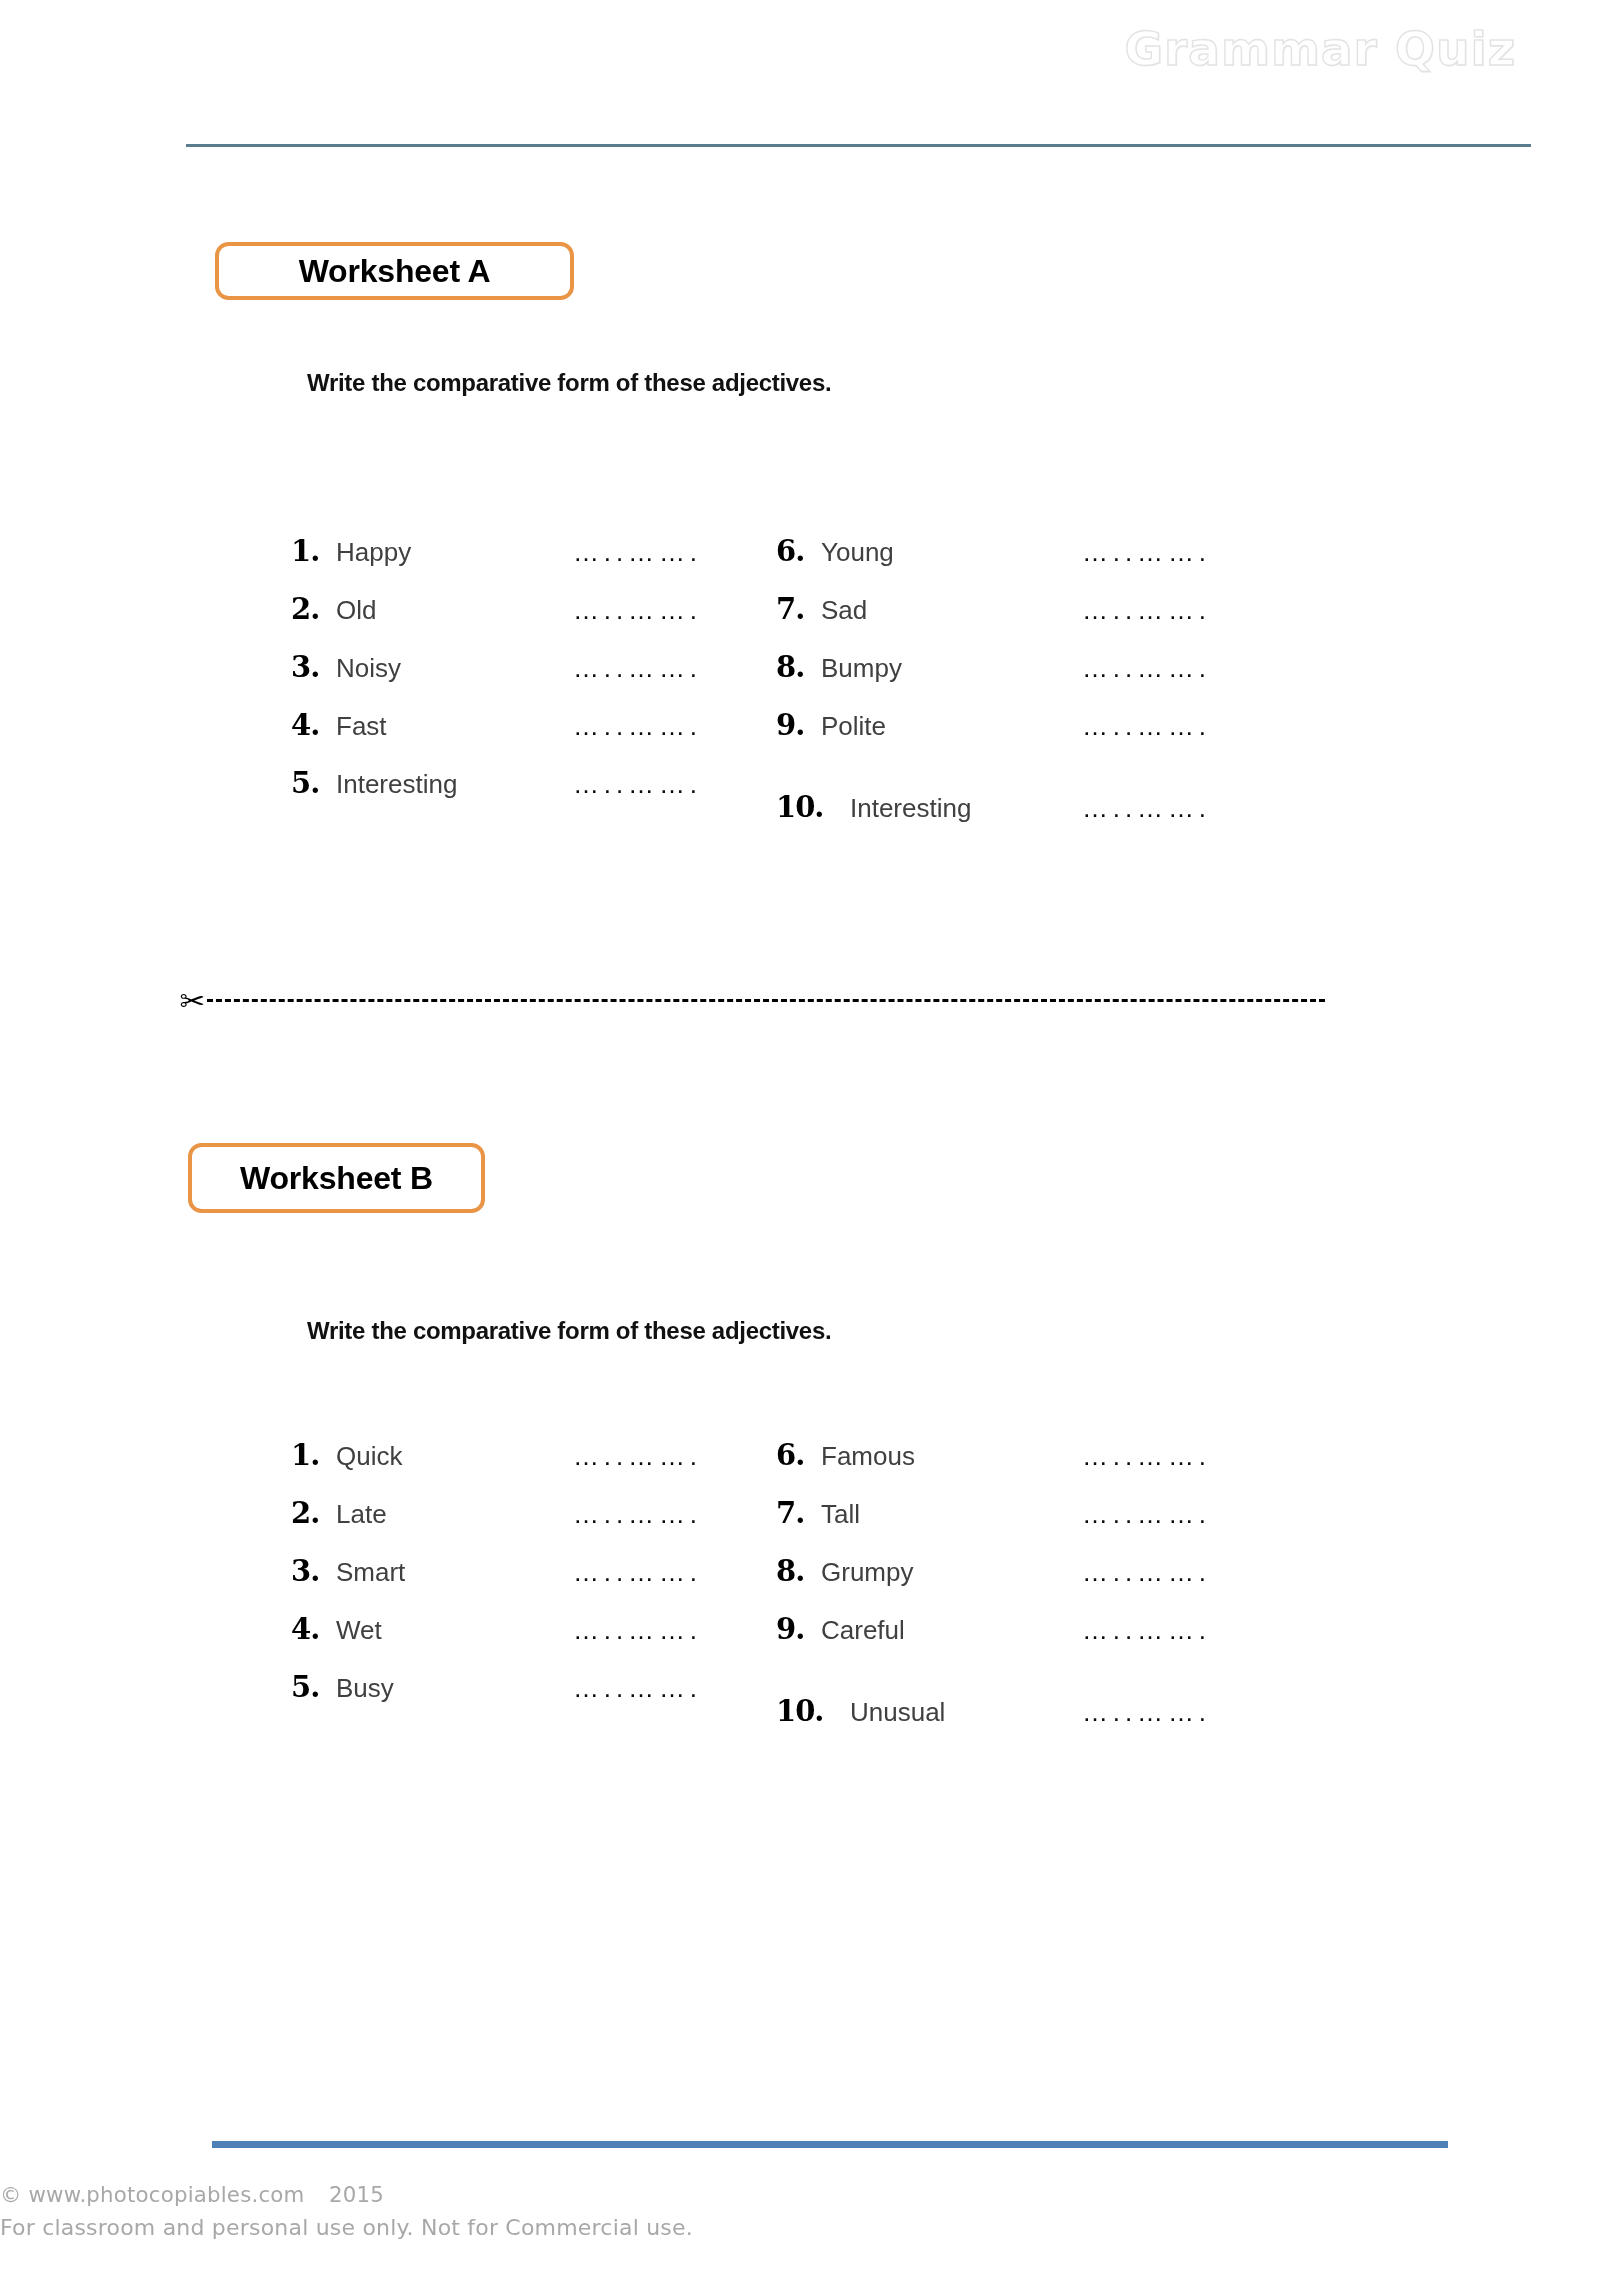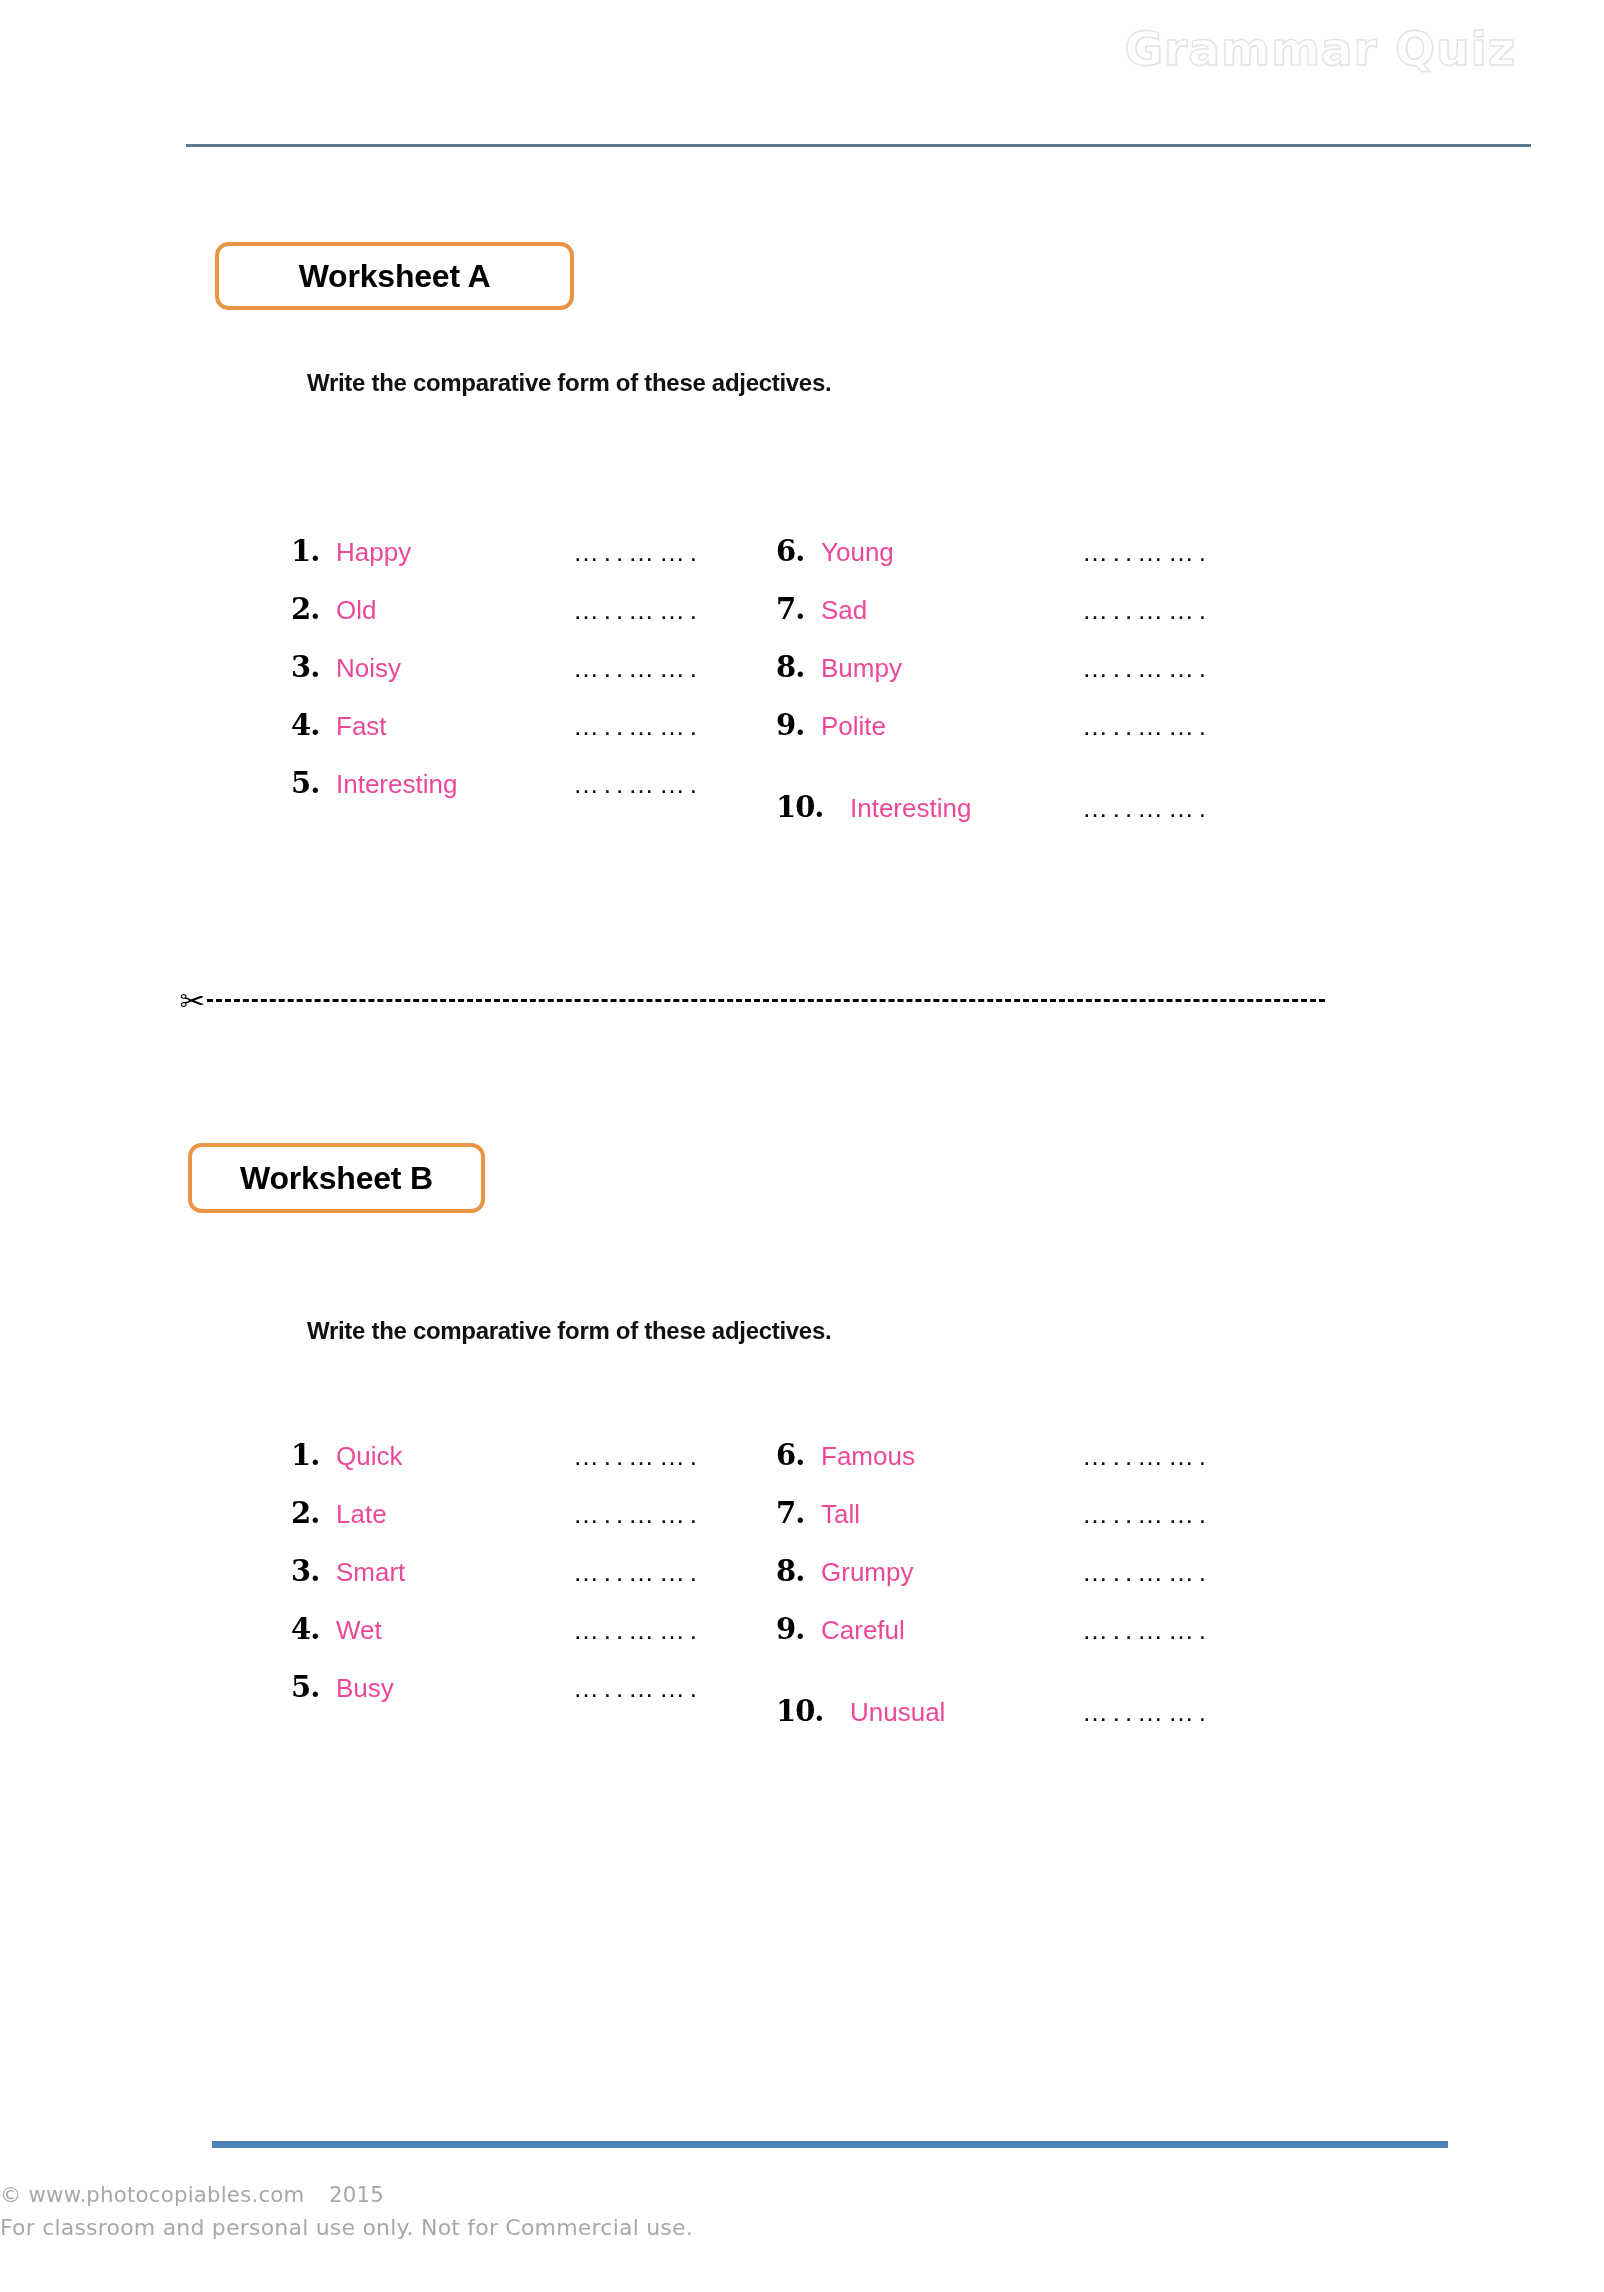--- a/index.html
+++ b/index.html
@@ -61,21 +61,21 @@
     font-size: 32px;
     font-weight: bold;
     color: #000000;
     letter-spacing: -0.2px;
     font-family: "Liberation Sans", sans-serif;
   }
   #worksheet-a-box {
     left: 215px;
     top: 242px;
     width: 359px;
-    height: 68px;
+    height: 58px;
   }
   #worksheet-b-box {
     left: 188px;
     top: 1143px;
     width: 297px;
     height: 70px;
   }
 
   
   .instruction {
@@ -111,21 +111,21 @@
     font-weight: bold;
     font-size: 29px;
     color: #000000;
     min-width: 45px;
     letter-spacing: -1px;
     flex: 0 0 auto;
   }
   .qnum.wide { min-width: 74px; margin-top: 24px; }
   .qword {
     font-size: 26px;
-    color: #ec4899;
+    color: #404040;
     font-family: "Liberation Sans", sans-serif;
     white-space: nowrap;
     flex: 0 0 auto;
   }
   .qdots {
     flex: 0 0 auto;
     font-size: 26px;
     color: #0a0a0a;
     letter-spacing: 4.9px;
     font-family: "Liberation Sans", sans-serif;

